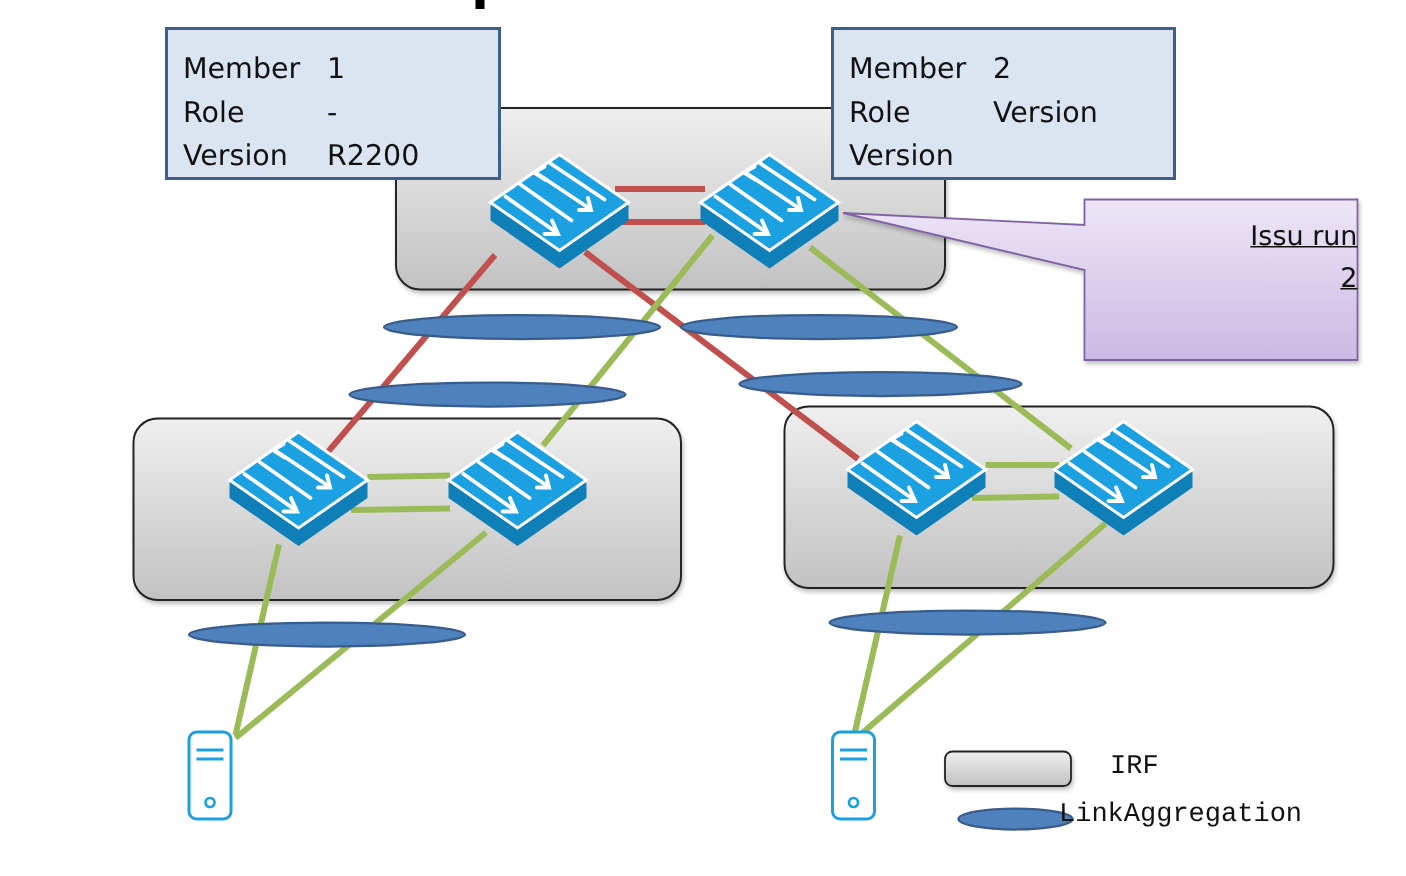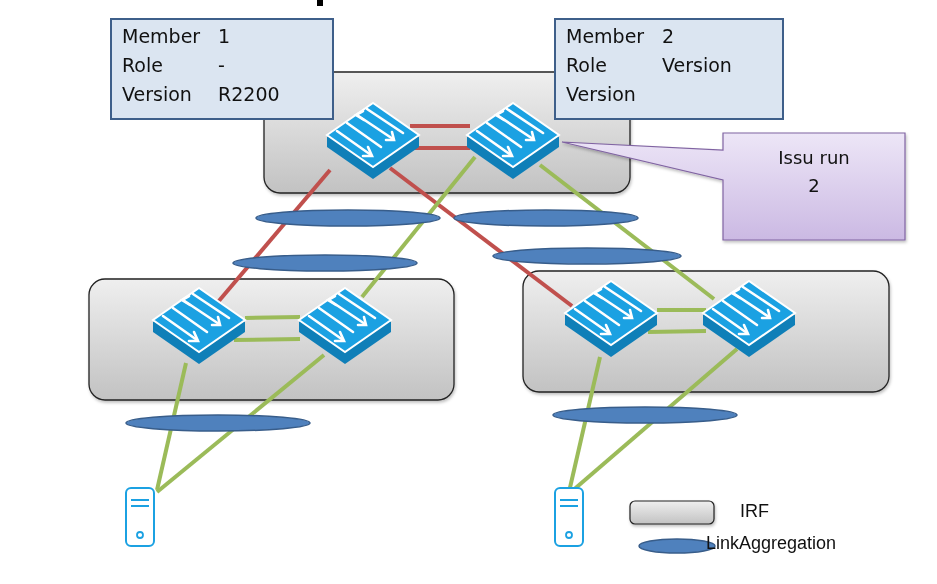--- a/index.html
+++ b/index.html
@@ -1,27 +1,27 @@
 <!DOCTYPE html>
 <html><head>
 <meta charset="utf-8">
 <style>
   html, body { margin: 0; padding: 0; background: #ffffff; }
   body { width: 937px; height: 584px; position: relative; overflow: hidden;
          font-family: "DejaVu Sans", sans-serif; }
   #diagram { position: absolute; left: 0; top: 0; }
   .info-box { position: absolute; background: #dbe5f1; border: 2.5px solid #3e5f8a;
-              box-sizing: border-box; padding: 2px 0 0 10px; font-size: 19px;
+              box-sizing: border-box; padding: 12px 0 0 10px; font-size: 19px;
               line-height: 29px; color: #111; font-family: "DejaVu Sans", sans-serif; }
   .info-row { display: flex; white-space: nowrap; }
   .info-key { display: inline-block; width: 96px; }
-  .callout-text { position: absolute; text-align: center; font-size: 18px; line-height: 28px;
-                  color: #111; font-family: "DejaVu Sans", sans-serif; }
+  .callout-text { position: absolute; text-align: right; font-size: 18px; line-height: 28px;
+                  color: #111; font-family: "DejaVu Sans", sans-serif; text-decoration: underline; }
   .legend-label { position: absolute; font-size: 18px; color: #111;
-                  font-family: Liberation Sans, sans-serif; }
+                  font-family: Liberation Mono, monospace; }
   .title-stub { position: absolute; left: 317px; top: -2px; width: 6px; height: 8px; background: #000; }
 </style>
 </head>
 <body>
 
 <svg id="diagram" width="937" height="584" viewBox="0 0 937 584">
   <defs>
     <linearGradient id="irfGrad" x1="0" y1="0" x2="0" y2="1">
       <stop offset="0" stop-color="#efefef"></stop>
       <stop offset="1" stop-color="#c2c2c2"></stop>

